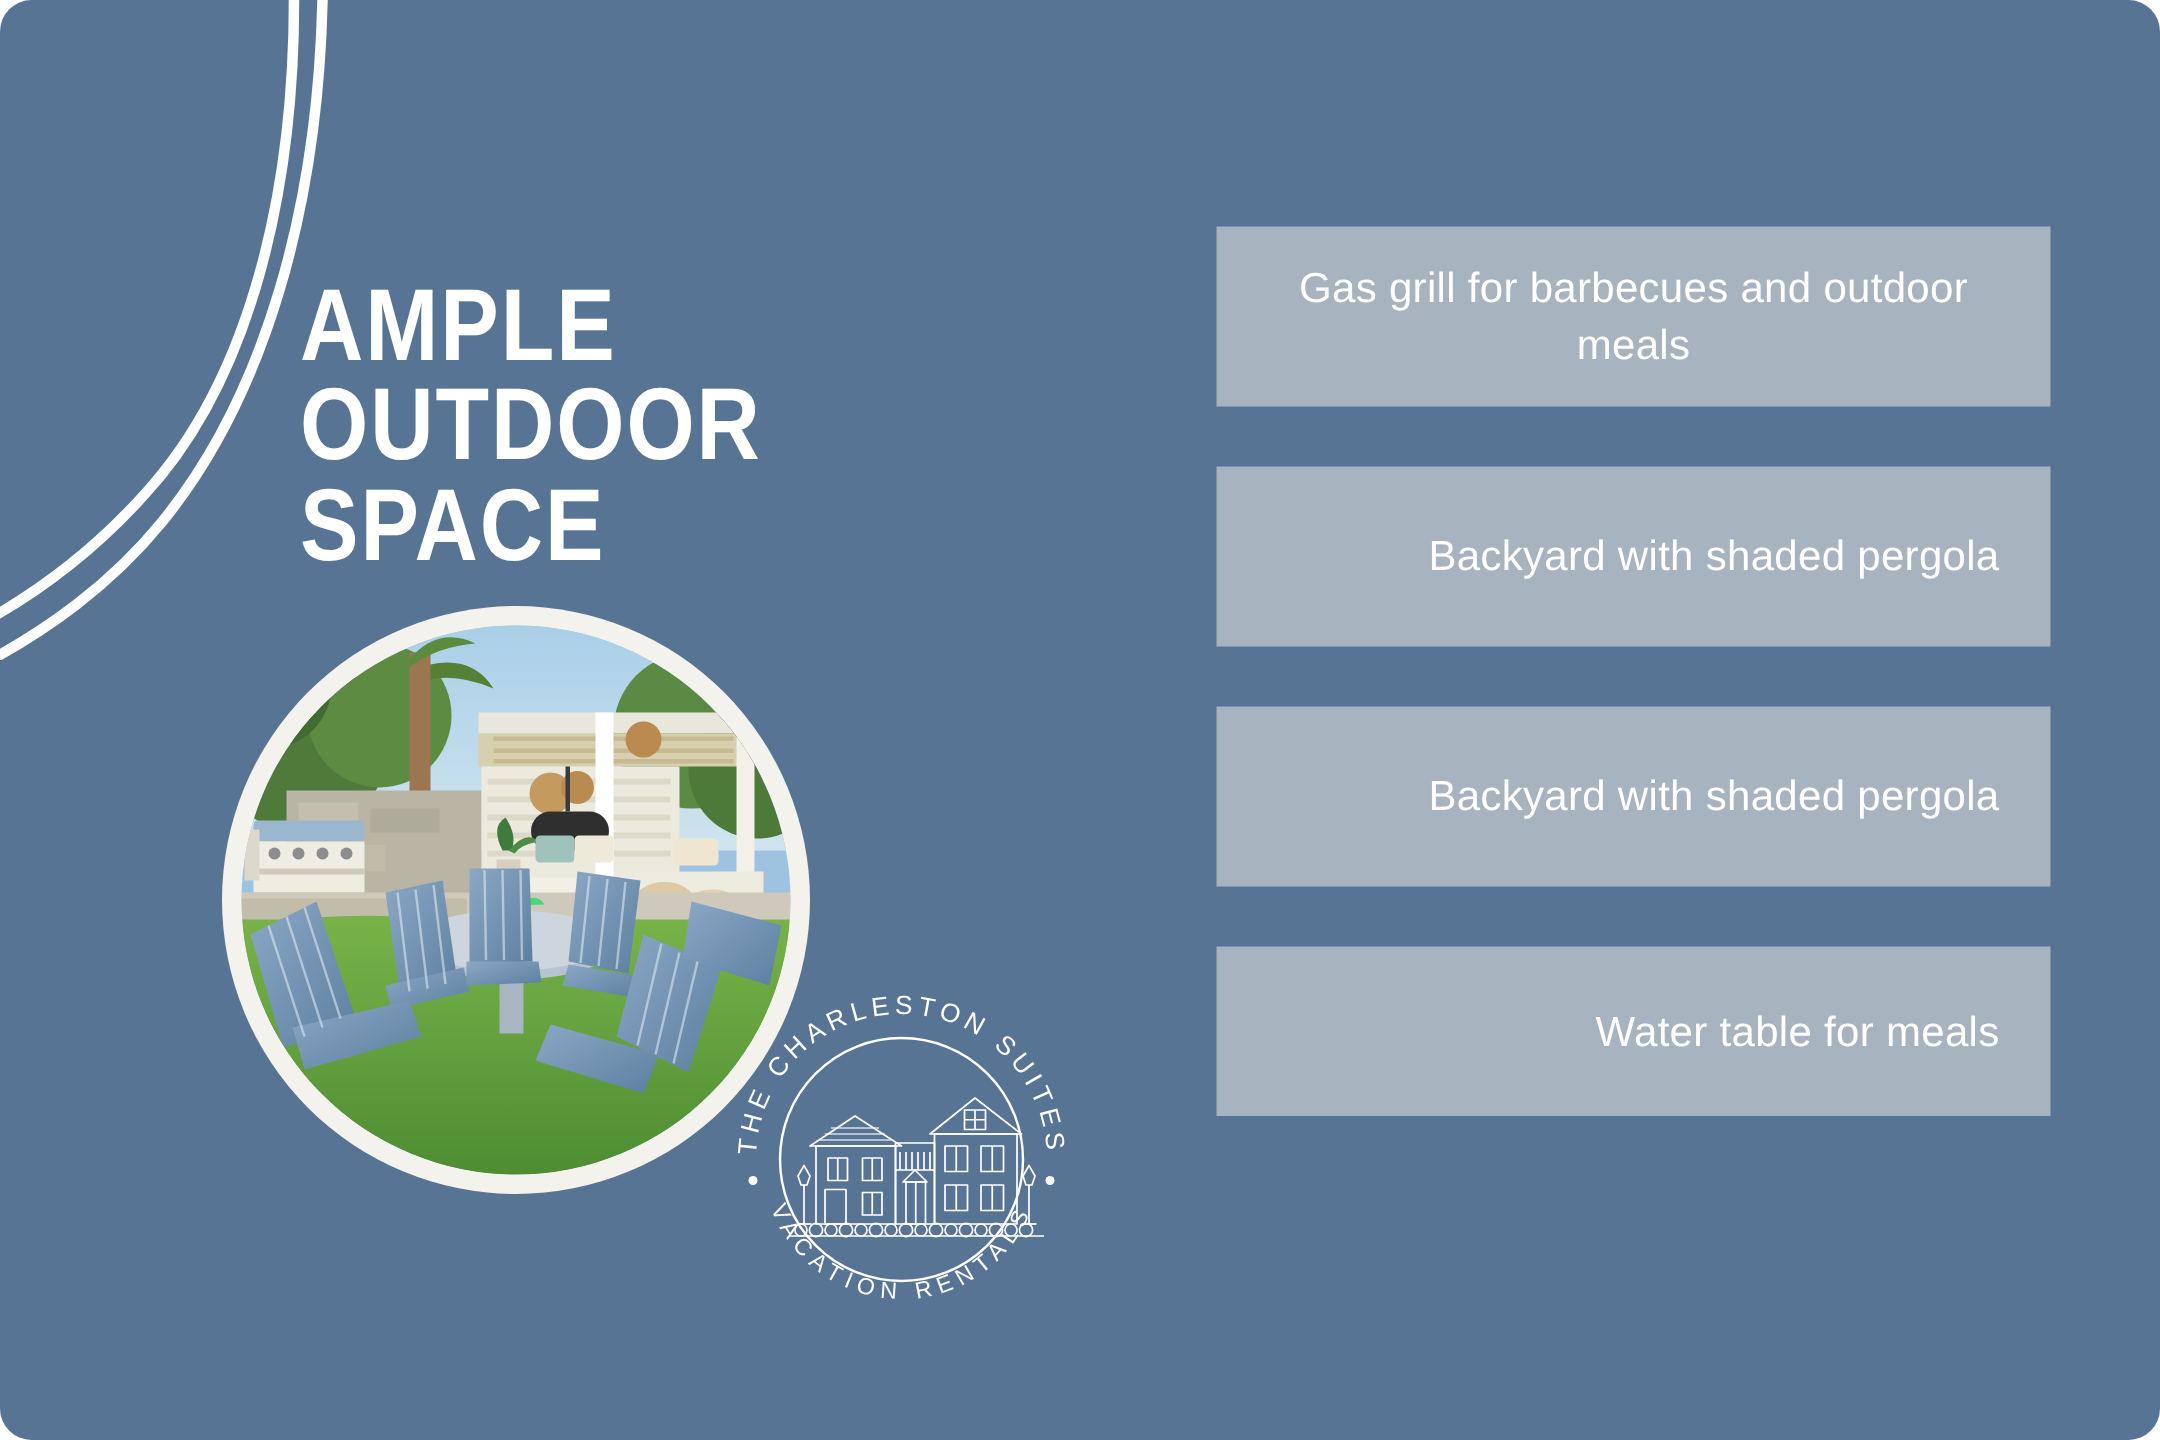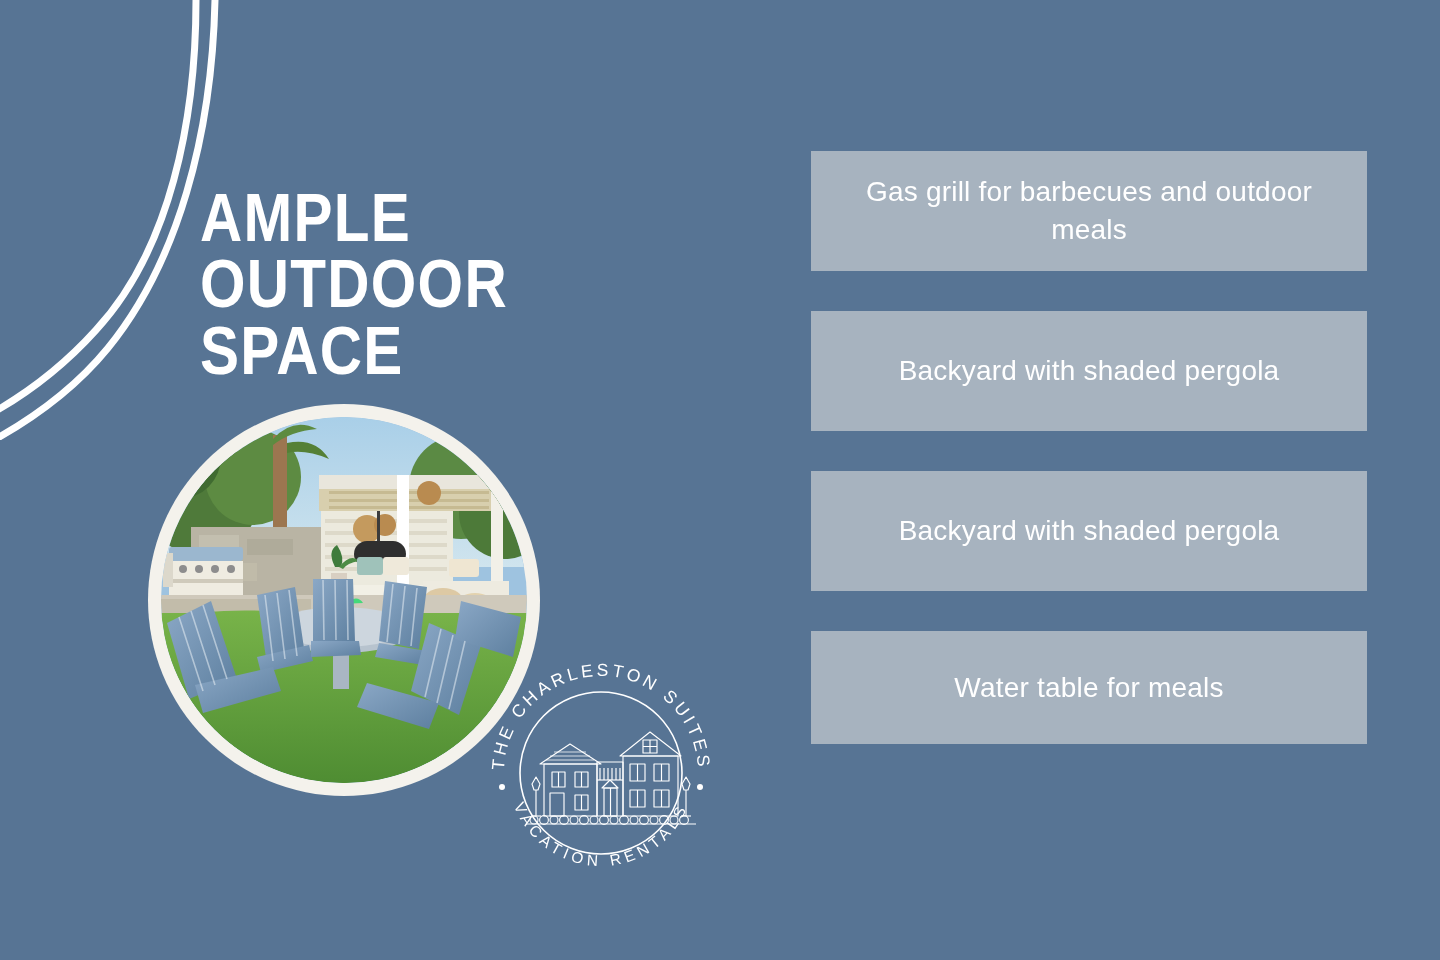--- a/index.html
+++ b/index.html
@@ -11,20 +11,21 @@
     height: 960px;
     overflow: hidden;
     font-family: "Liberation Sans", sans-serif;
   }
   .slide {
     position: relative;
     width: 1440px;
     height: 960px;
     background: #577494;
     overflow: hidden;
+    border-radius: 21px;
   }
 
   
   .swoosh-layer {
     position: absolute;
     left: 0;
     top: 0;
     width: 300px;
     height: 440px;
     pointer-events: none;
@@ -87,21 +88,21 @@
     top: 151px;
     width: 556px;
   }
   .card {
     background: #a7b3bf;
     width: 556px;
     height: 120px;
     margin-bottom: 40px;
     display: flex;
     align-items: center;
-    justify-content: center;
+    justify-content: flex-end;
     box-sizing: border-box;
     padding: 6px 34px;
   }
   .card:last-child {
     height: 113px;
     margin-bottom: 0;
   }
   .card-text {
     color: #ffffff;
     font-size: 28px;

